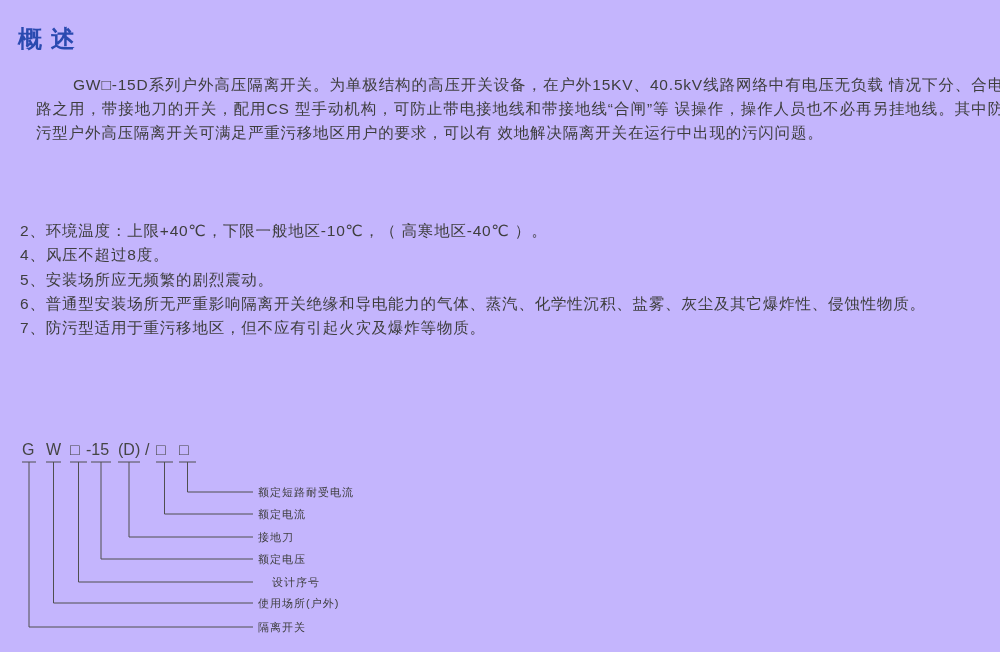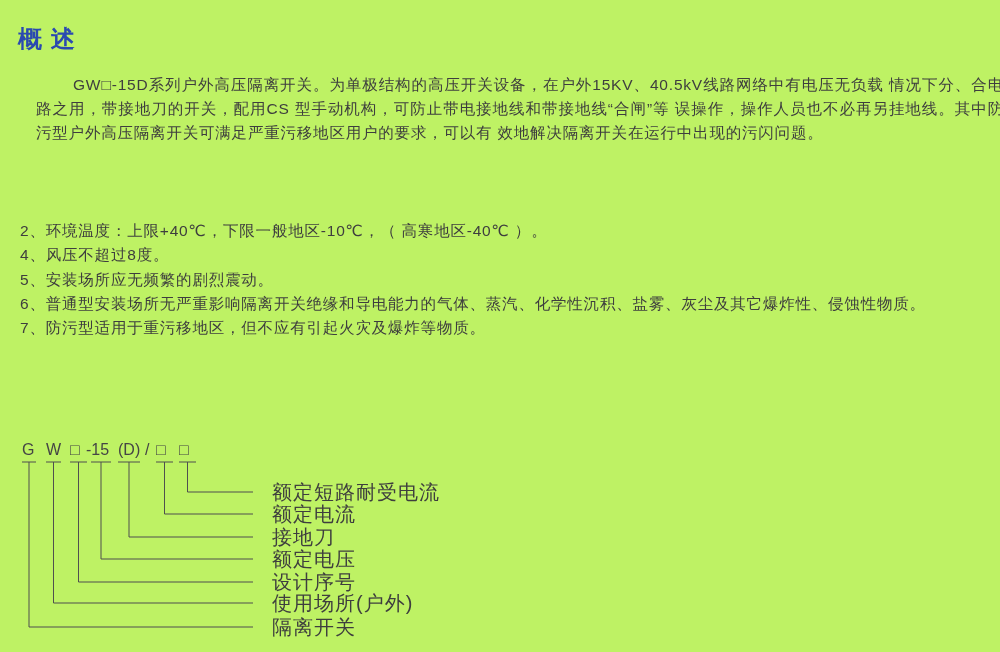--- a/index.html
+++ b/index.html
@@ -1,19 +1,19 @@
 <!DOCTYPE html>
 <html><head>
 <meta charset="utf-8">
 <style>
   html,body{margin:0;padding:0;background:#ffffff;}
   .page{
     position:relative;
     width:1000px;height:652px;
-    background:#bef264;
+    background:#c4b5fd;
     font-family:"Liberation Sans","DejaVu Sans",sans-serif;
     overflow:hidden;
   }
   .h-blue{
     position:absolute;
     color:#2a4ab0;
     font-size:24px;
     font-weight:600;
     letter-spacing:1px;
     line-height:26px;
@@ -39,22 +39,22 @@
     position:absolute;
     top:441px;
     font-size:16px;
     color:#454545;
     letter-spacing:0;
     line-height:18px;
     white-space:nowrap;
   }
   .model-label{
     position:absolute;
-    left:272px;
-    font-size:20px;
+    left:258px;
+    font-size:11px;
     color:#3e3e3e;
     letter-spacing:1px;
     line-height:17px;
     white-space:nowrap;
   }
   .diagram-svg{
     position:absolute;
     left:0;top:438px;
     width:1000px;height:214px;
   }
@@ -103,17 +103,17 @@
       <path d="M156 24 H173 M164.5 24 V76 H253"></path>
 
       <path d="M179 24 H196 M187.5 24 V54 H253"></path>
     </g>
   </svg>
 
   <span class="model-label" style="top:484px;">额定短路耐受电流</span>
   <span class="model-label" style="top:506px;">额定电流</span>
   <span class="model-label" style="top:529px;">接地刀</span>
   <span class="model-label" style="top:551px;">额定电压</span>
-  <span class="model-label" style="top:574px;">设计序号</span>
+  <span class="model-label" style="top:574px;margin-left:14px;">设计序号</span>
   <span class="model-label" style="top:595px;">使用场所(户外)</span>
   <span class="model-label" style="top:619px;">隔离开关</span>
 
 </div>
 
 </body></html>

